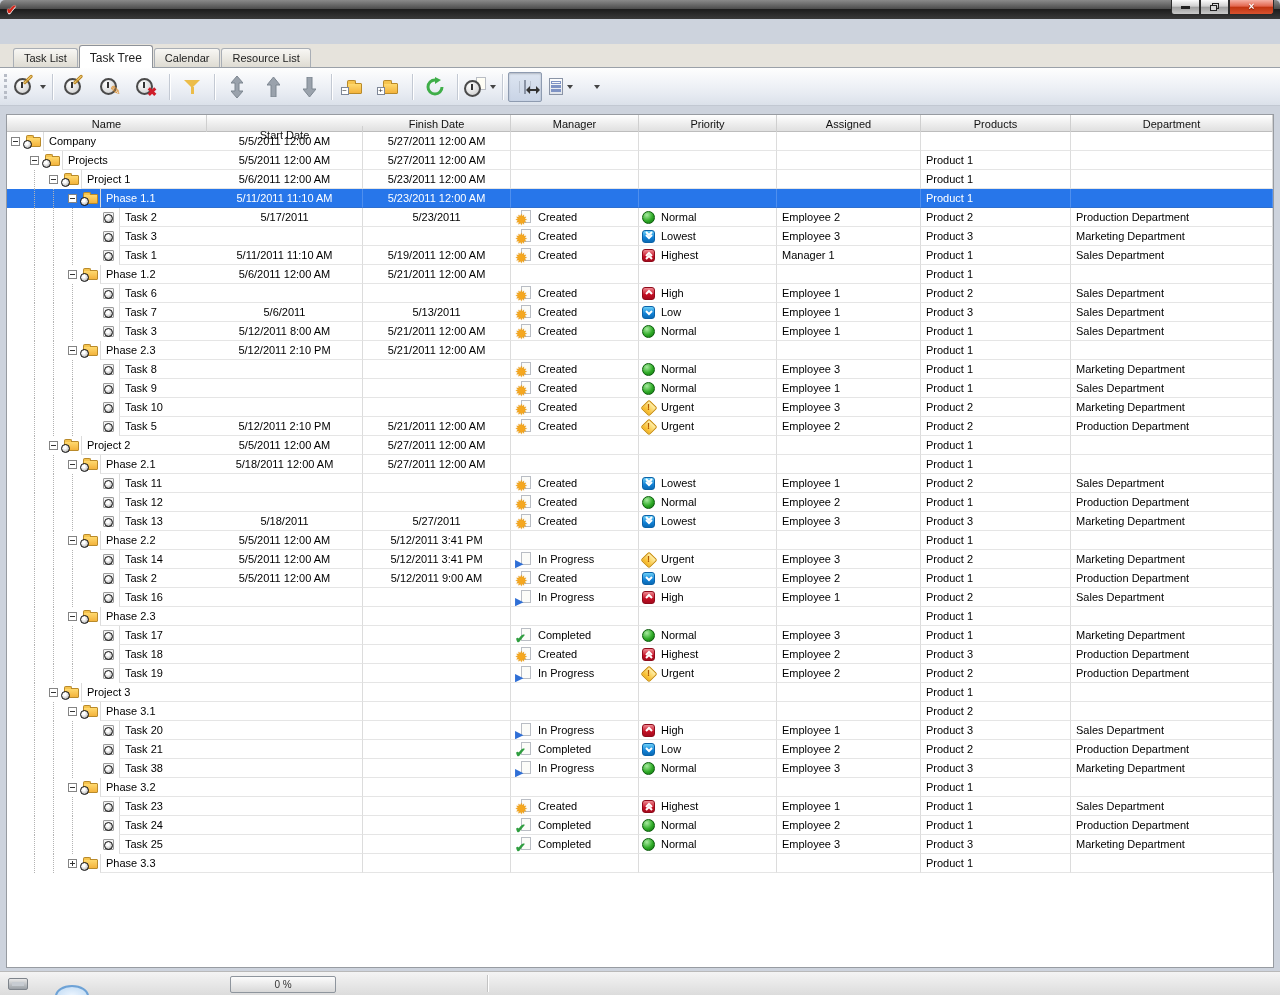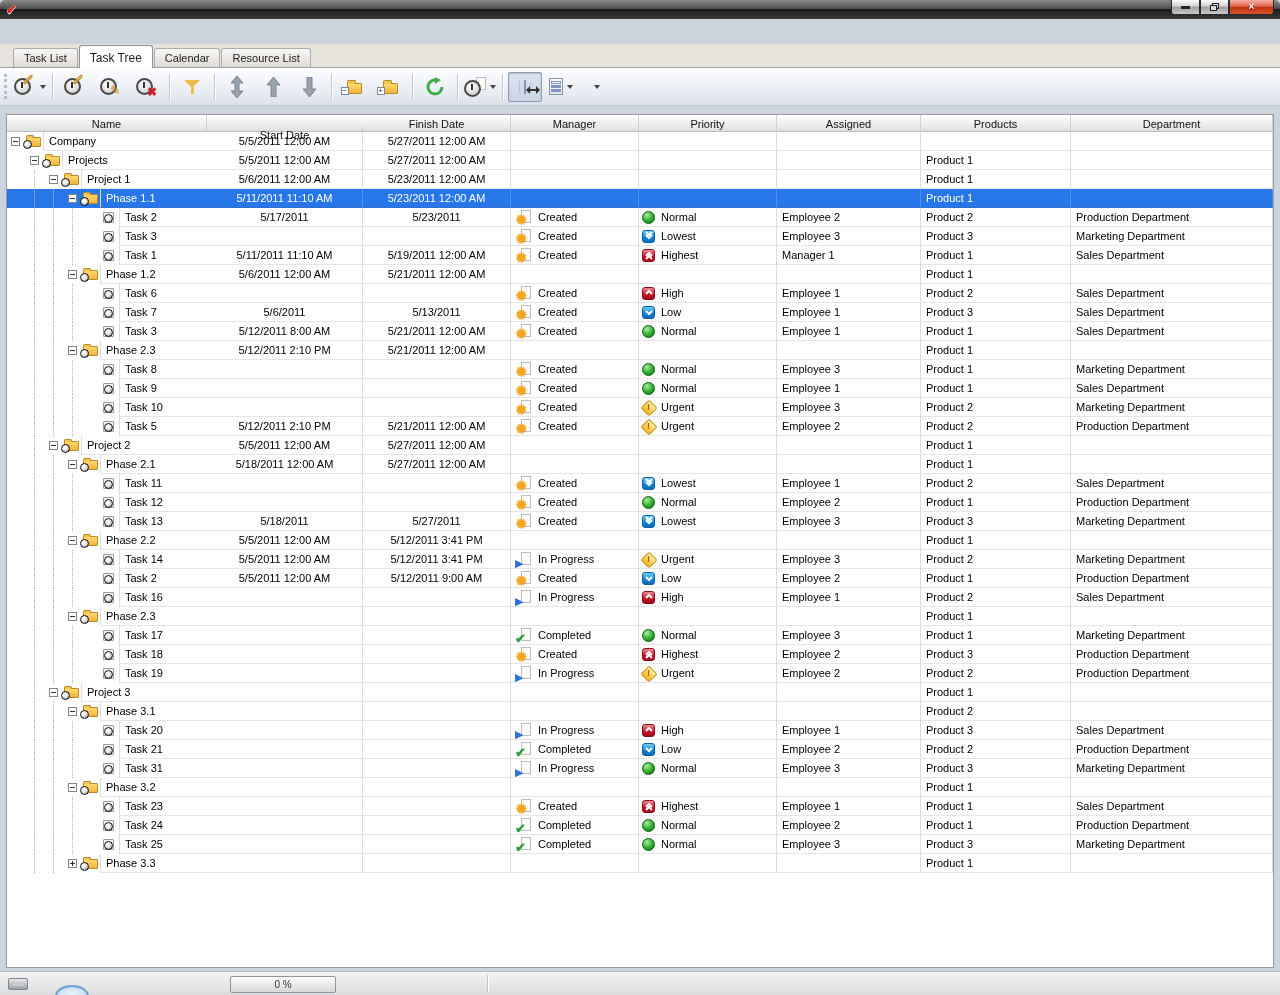--- a/index.html
+++ b/index.html
@@ -1097,21 +1097,21 @@
           <div class="cell pad" style="width:202px">Production Department</div>
         </div>
         <div class="row">
           <div class="cell name-cell" style="width:200px">
             <span class="tree-spacer" style="width:112px">
               <span class="guide" style="left:27px"></span>
               <span class="guide" style="left:46px"></span>
               <span class="guide" style="left:65px"></span>
               <span class="tree-task" style="left:96px"></span>
             </span>
-            <span class="name-content">Task 31</span>
+            <span class="name-content">Task 38</span>
           </div>
           <div class="cell center" style="width:156px"></div>
           <div class="cell center" style="width:148px"></div>
           <div class="cell" style="width:128px">
             <span class="stic">
               <span class="pg"></span>
               <span class="gl gl-progress">▶</span>
             </span>
             <span>In Progress</span>
           </div>

